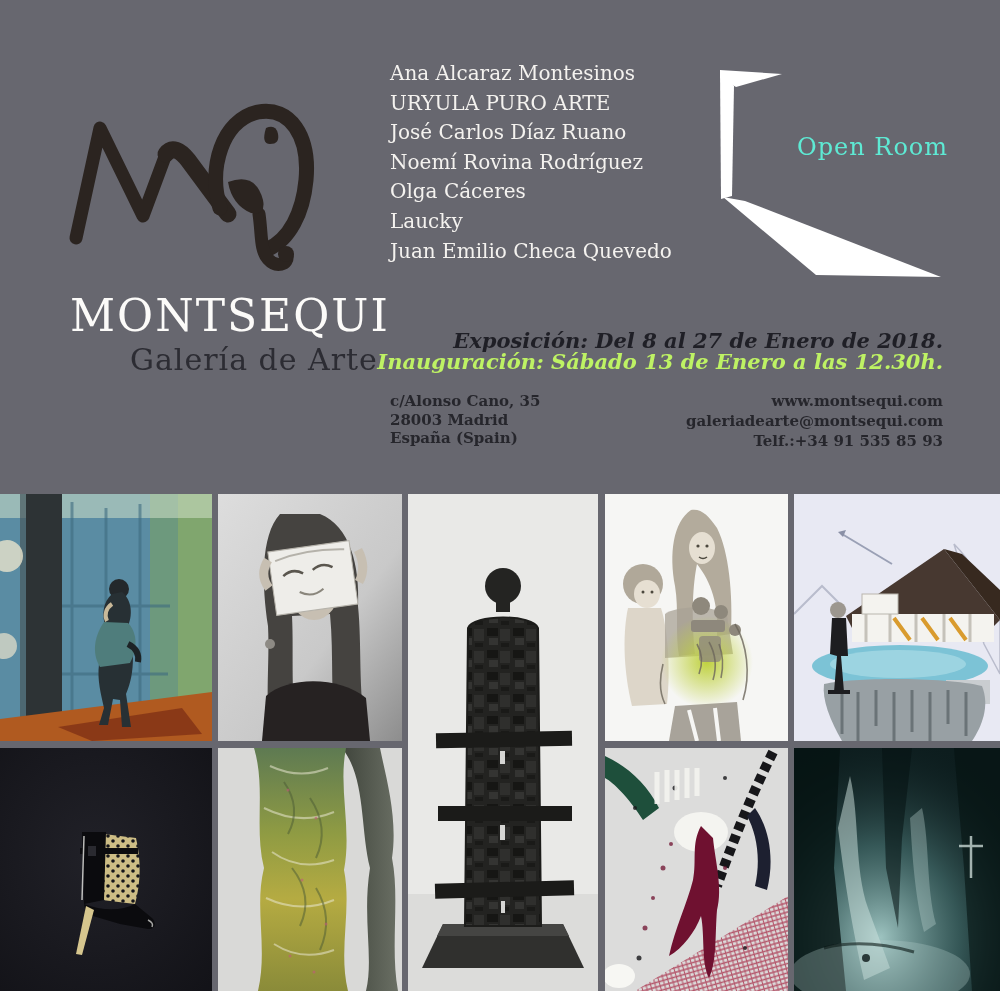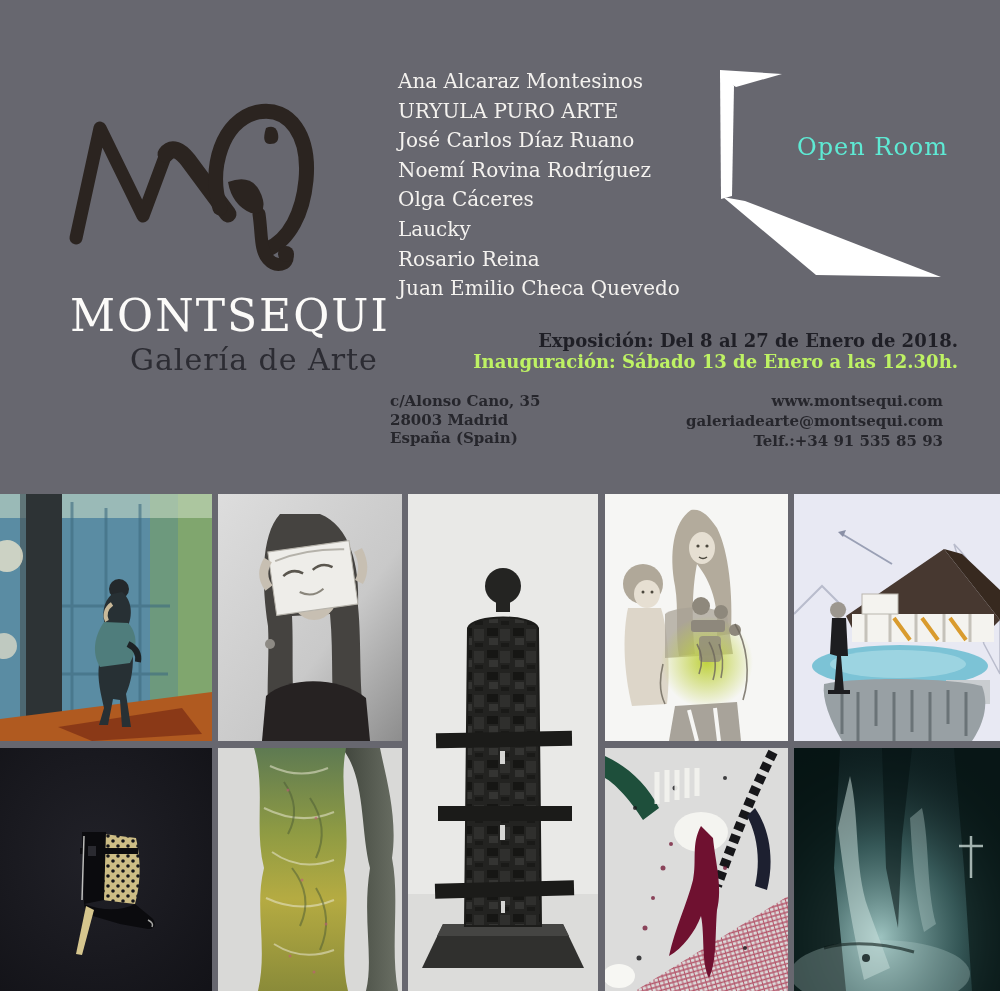--- a/index.html
+++ b/index.html
@@ -6,25 +6,25 @@
   .poster{
     position:relative;width:1000px;height:991px;margin:0 auto;
     background:#67676f;overflow:hidden;
     font-family:"DejaVu Serif","Liberation Serif",serif;
   }
   .abs{position:absolute;}
   
   .logo-svg{left:62px;top:102px;width:256px;height:178px;}
   .wordmark{left:70px;top:290px;width:270px;font-size:44px;letter-spacing:2px;color:#fcfbf9;}
   .tagline{left:82px;top:342px;font-size:30px;letter-spacing:1px;color:#2c2c33;margin-left:48px;}
-  .artists{left:390px;top:59px;margin:8px;padding:0;list-style:none;}
+  .artists{left:390px;top:59px;margin:0;padding:0;list-style:none;}
   .artists li{font-size:20px;line-height:29.6px;color:#f4f2ef;}
   .door-svg{left:712px;top:66px;width:235px;height:212px;}
   .open-room{left:797px;top:133px;font-size:24px;letter-spacing:1px;color:#5eead4;}
-  .expo{right:42px;top:330px;text-align:right;font-size:18px;line-height:21px;font-weight:bold;}
+  .expo{right:57px;top:330px;text-align:right;font-size:21px;line-height:21px;font-weight:bold;font-style:italic;}
   .expo .l1{color:#1f1f26;}
   .expo .l2{color:#bef264;}
   .address{left:390px;top:392px;font-size:15px;line-height:18.5px;color:#26262c;font-weight:bold;}
   .contact{right:57px;top:391px;text-align:right;font-size:15px;line-height:20px;color:#26262c;font-weight:bold;}
   
   .tile{position:absolute;overflow:hidden;background:#9a9aa0;}
   .tile svg{display:block;width:100%;height:100%;}
   .t-r1c1{left:0;   top:494px;width:212px;height:247px;}
   .t-r1c2{left:218px;top:494px;width:184px;height:247px;}
   .t-c3  {left:408px;top:494px;width:190px;height:497px;}
@@ -57,21 +57,20 @@
   <div class="abs wordmark">MONTSEQUI</div>
   <div class="abs tagline">Galería de Arte</div>
 
   <ul class="abs artists">
     <li>Ana Alcaraz Montesinos</li>
     <li>URYULA PURO ARTE</li>
     <li>José Carlos Díaz Ruano</li>
     <li>Noemí Rovina Rodríguez</li>
     <li>Olga Cáceres</li>
     <li>Laucky</li>
-    <li>Rosario Reina</li>
     <li>Juan Emilio Checa Quevedo</li>
   </ul>
 
   <svg class="abs door-svg" viewBox="0 0 235 212" aria-hidden="true">
     <g fill="#ffffff">
       <polygon points="8,4 70,8 24,21 8,12"></polygon>
       <polygon points="8,4 22,20 20,130 9,133"></polygon>
       <polygon points="11,131 33,135 229,211 104,209"></polygon>
     </g>
   </svg>

